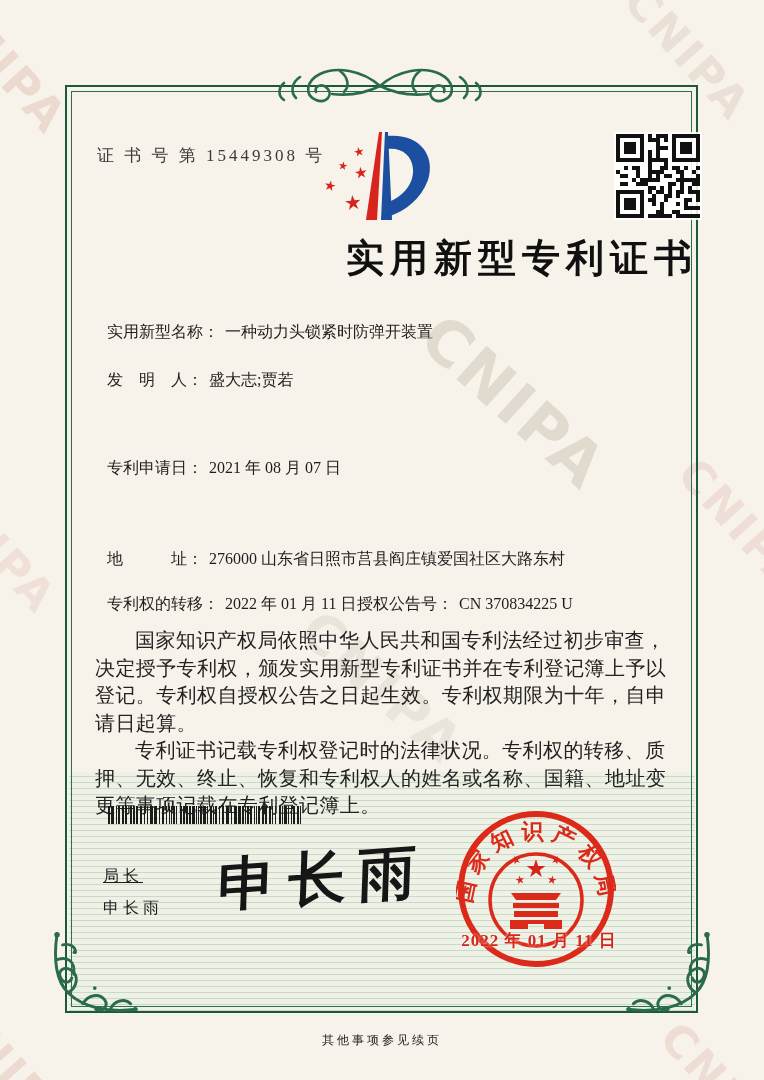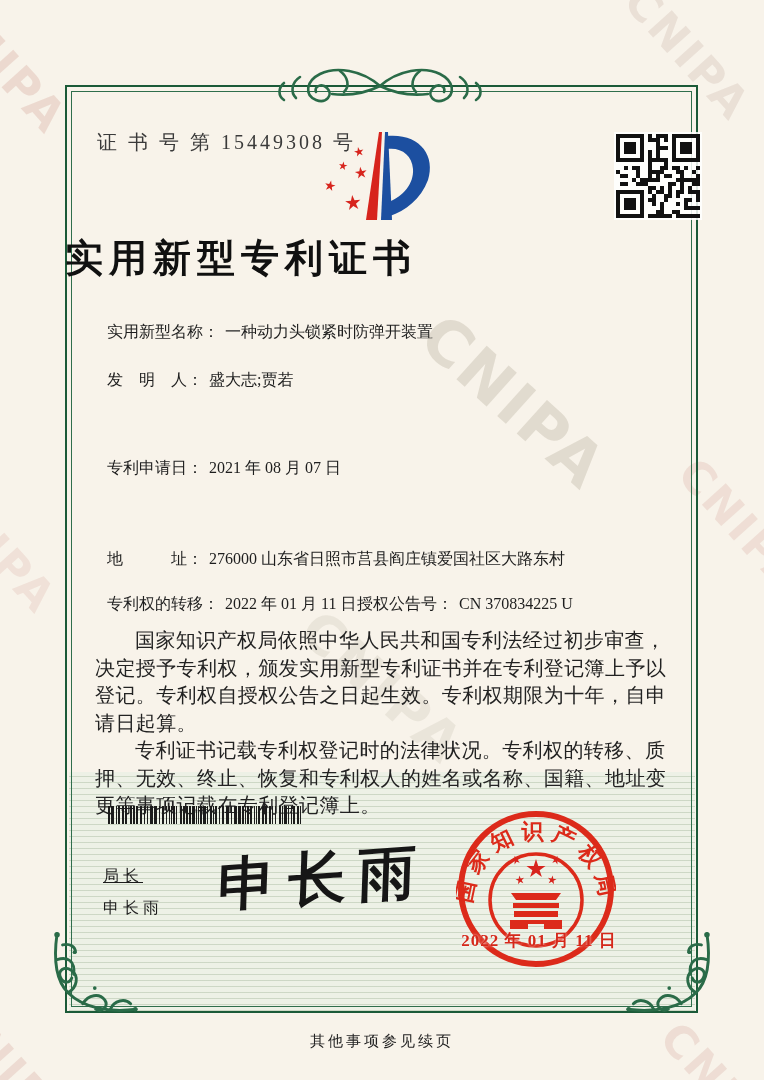--- a/index.html
+++ b/index.html
@@ -10,42 +10,42 @@
   .wm{position:absolute;font-family:"DejaVu Sans","Liberation Sans",sans-serif;
       font-weight:800;letter-spacing:3px;transform-origin:left top;pointer-events:none;z-index:0;}
   
   .border-outer{position:absolute;left:65px;top:85px;width:633px;height:928px;
       border:2.5px solid #1b5a38;z-index:2;box-sizing:border-box;}
   .border-inner{position:absolute;left:71px;top:91px;width:621px;height:916px;
       border:1px solid #2f6e4c;z-index:2;box-sizing:border-box;}
   .wavy-band{position:absolute;left:69px;top:772px;width:626px;height:239px;z-index:1;
       background:#edf1e6;
       background-image:repeating-linear-gradient(0deg,rgba(122,150,112,0.28) 0 1px,rgba(0,0,0,0) 1px 6px);}
-  .cert-no{position:absolute;left:97px;top:129px;font-size:20px;letter-spacing:3px;color:#3a3a3a;z-index:3;}
-  .title{position:absolute;left:65px;top:233px;width:633px;text-align:left;
+  .cert-no{position:absolute;left:97px;top:144px;font-size:17px;letter-spacing:3px;color:#3a3a3a;z-index:3;}
+  .title{position:absolute;left:65px;top:233px;width:633px;text-align:right;
       font-size:38px;font-weight:700;letter-spacing:6px;color:#101010;z-index:3;}
   .frow{position:absolute;left:107px;width:570px;font-size:16px;z-index:3;white-space:nowrap;}
   .flabel{color:#1e1e1e;}
   .fvalue{color:#1e1e1e;margin-left:6px;}
   .pair2{position:absolute;left:250px;top:0;}
   .paras{position:absolute;left:95px;top:627px;width:586px;z-index:3;
       font-size:20px;line-height:27.5px;color:#222;letter-spacing:0.4px;}
   .paras p{margin:0;text-indent:2em;}
   .issuer-title{position:absolute;left:103px;top:866px;font-size:16px;letter-spacing:4px;color:#1c1c1c;z-index:3;text-decoration:underline;}
   .issuer-name{position:absolute;left:103px;top:898px;font-size:16px;letter-spacing:4px;color:#1c1c1c;z-index:3;}
   .signature{position:absolute;left:218px;top:840px;width:210px;font-size:58px;font-weight:700;
       color:#161616;letter-spacing:12px;transform:rotate(-4deg) skewX(-6deg);z-index:3;
       font-family:"DejaVu Serif","Liberation Serif",serif;}
   .seal-date{position:absolute;left:448px;top:929px;width:182px;text-align:center;z-index:5;
       font-size:17px;font-weight:700;color:#d5281a;letter-spacing:1px;
       text-shadow:0 0 3px rgba(255,255,255,0.85);}
   .pagination{position:absolute;left:65px;top:984px;width:633px;text-align:center;
       font-size:14.5px;letter-spacing:2px;color:#333;z-index:3;}
   .footer-note{position:absolute;left:0;top:1032px;width:764px;text-align:center;
-      font-size:15px;letter-spacing:3px;color:#222;z-index:3;font-family:Liberation Mono, monospace;}
+      font-size:12px;letter-spacing:3px;color:#222;z-index:3;font-family:Liberation Mono, monospace;}
   svg{display:block;}
 </style>
 </head>
 <body>
 
 <div class="page">
 
   <div class="wm" style="left:-35px;top:-18px;font-size:46px;color:rgba(222,186,176,0.45);transform:rotate(48deg);">CNIPA</div>
   <div class="wm" style="left:652px;top:-25px;font-size:44px;color:rgba(212,196,186,0.40);transform:rotate(48deg);">CNIPA</div>
   <div class="wm" style="left:455px;top:300px;font-size:62px;color:rgba(206,198,184,0.55);transform:rotate(42deg);">CNIPA</div>

